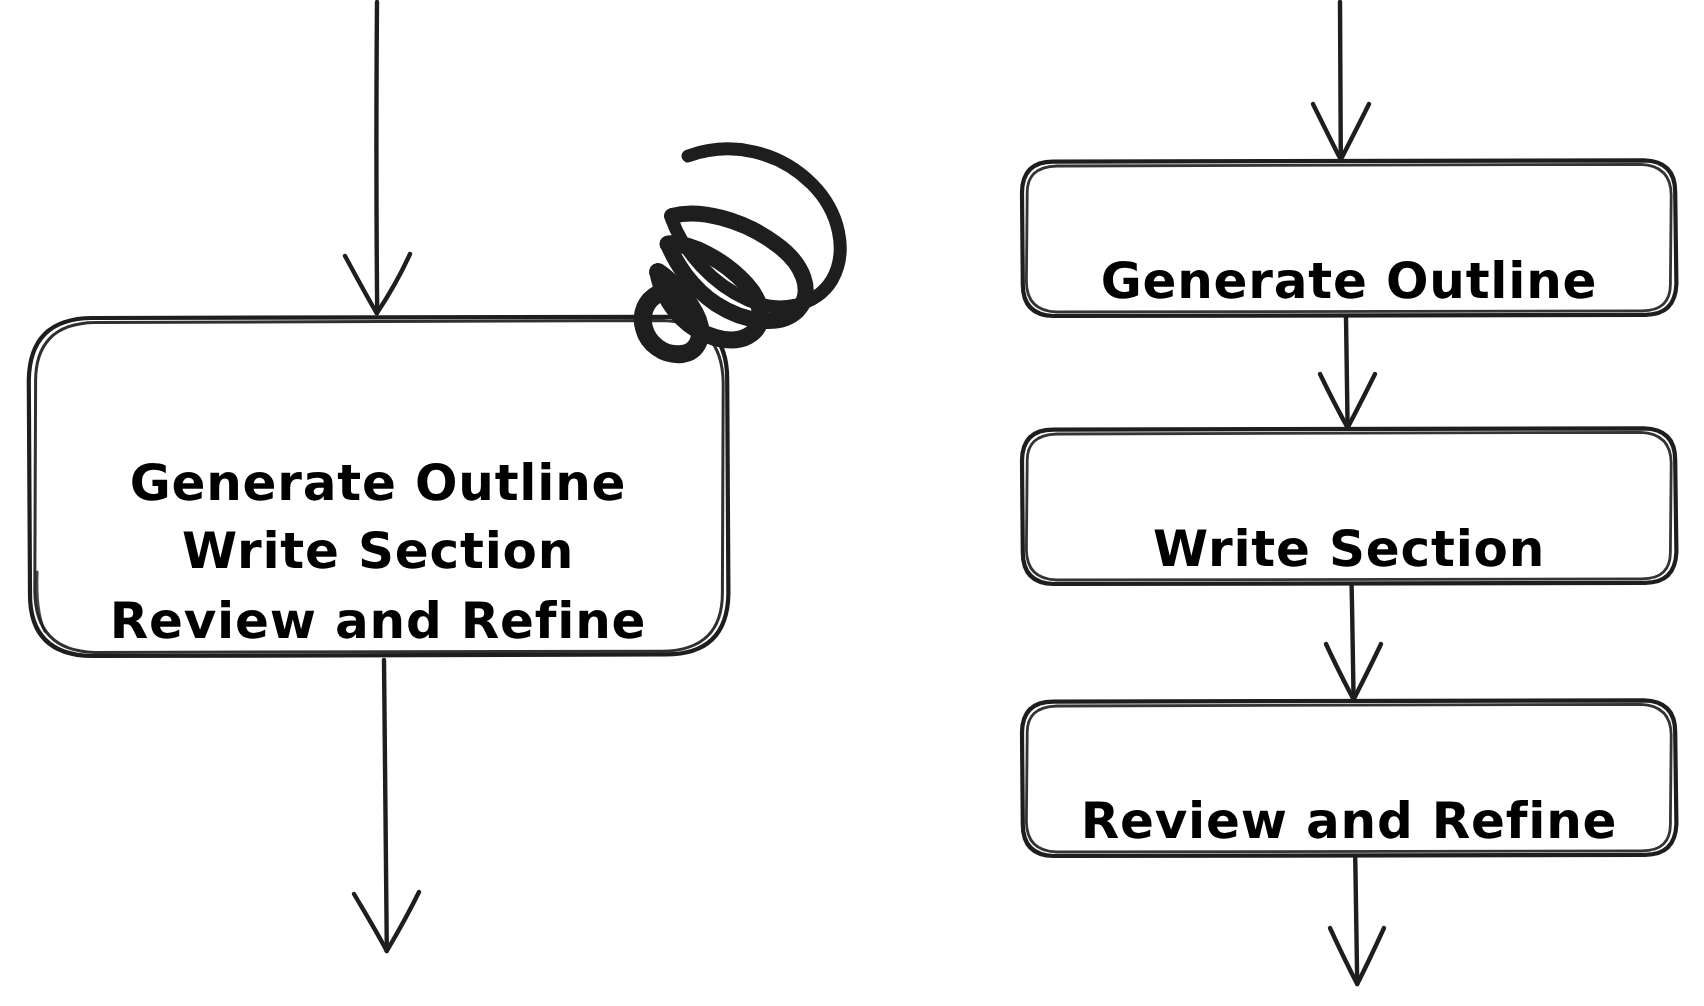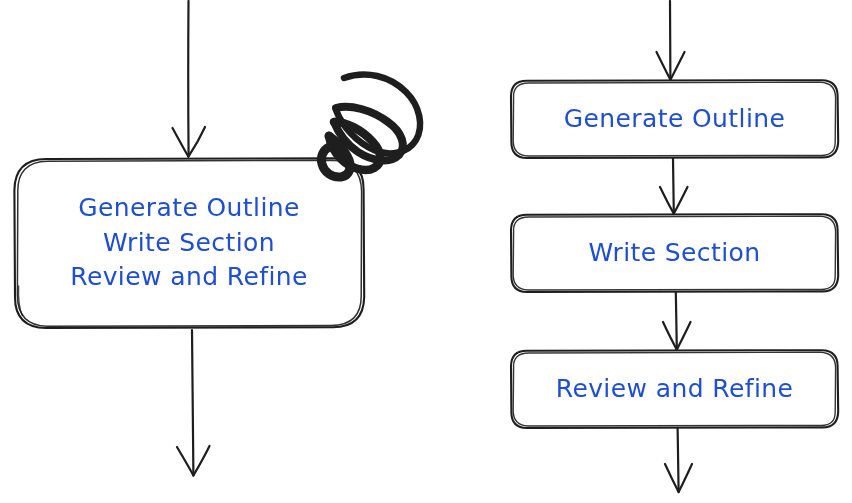--- a/index.html
+++ b/index.html
@@ -24,29 +24,30 @@
     top: 0;
     width: 852px;
     height: 503px;
     pointer-events: none;
   }
   .node-label {
     position: absolute;
     display: flex;
     flex-direction: column;
     align-items: center;
-    justify-content: center;
+    justify-content: flex-end;
     text-align: center;
-    color: #1d4ed8;
+    color: #000000;
     font-family: "DejaVu Sans", sans-serif;
     font-size: 25px;
     line-height: 1.38;
     letter-spacing: 0.4px;
     white-space: nowrap;
     user-select: none;
+    font-weight: bold;
   }
   .node-label .ln {
     display: block;
   }
   .node-hit {
     position: absolute;
     cursor: pointer;
   }
 </style>
 </head>

